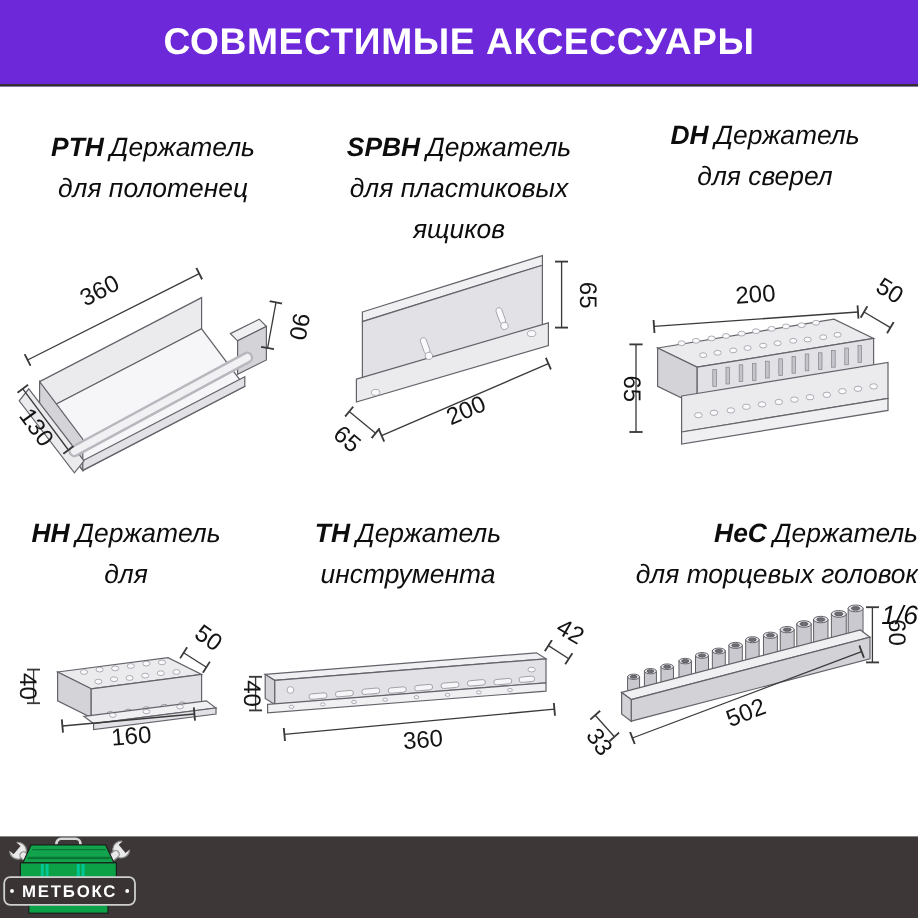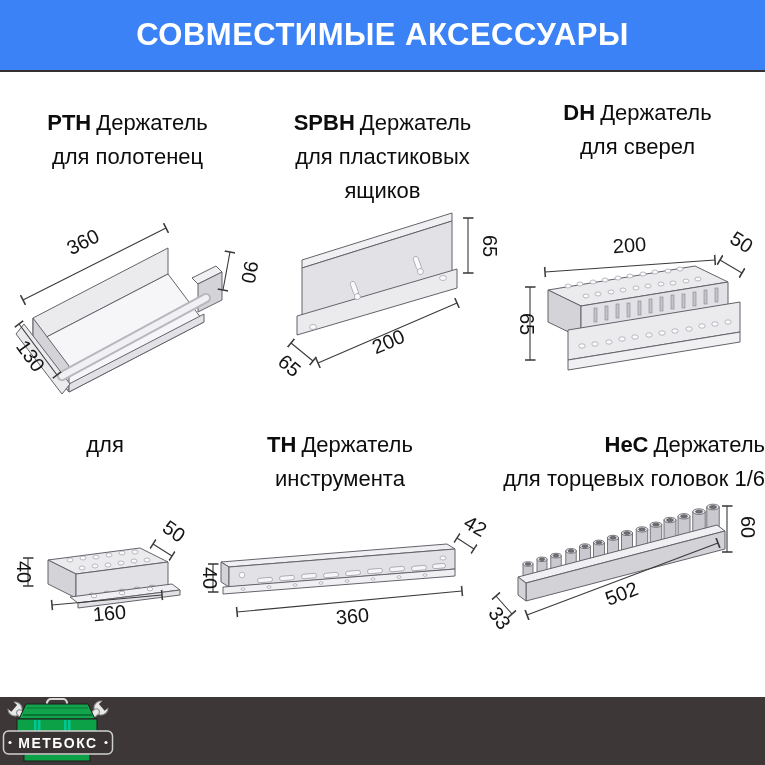--- a/index.html
+++ b/index.html
@@ -1,23 +1,23 @@
 <!DOCTYPE html>
 <html><head>
 <meta charset="utf-8">
 <style>
   html,body{margin:0;padding:0;}
   body{width:765px;height:765px;position:relative;background:#ffffff;
        font-family:"Liberation Sans",sans-serif;overflow:hidden;}
-  .hdr{position:absolute;left:0;top:0;width:765px;height:72px;background:#3b82f6;
+  .hdr{position:absolute;left:0;top:0;width:765px;height:72px;background:#6d28d9;
        display:flex;align-items:center;justify-content:center;border-bottom:2px solid #343030;box-sizing:border-box;}
   .hdr h1{margin:0;color:#ffffff;font-size:31px;font-weight:700;letter-spacing:.5px;}
   .ptitle{position:absolute;text-align:center;font-size:22px;line-height:34px;color:#0d0d0d;}
   .ptitle b{font-weight:700;margin-right:5px;}
-  .tline{display:block;}
+  .tline{display:block;font-style:italic;}
   svg{position:absolute;overflow:visible;}
   .dim{font-family:"Liberation Sans",sans-serif;font-size:20px;fill:#141414;text-anchor:middle;}
   .dl{stroke:#3a3a3a;stroke-width:1.1;fill:none;}
   .sh{stroke:#63636a;stroke-width:1;}
   .f1{fill:#f0f0f3;} .f2{fill:#e2e2e6;} .f3{fill:#d3d3d8;} .f4{fill:#ebebee;} .f5{fill:#f6f6f8;}
   .hole{fill:#fafafc;stroke:#90909a;stroke-width:.6;}
   .ftr{position:absolute;left:0;top:697px;width:765px;height:68px;background:#3d3737;}
   .logo-txt{font-family:"Liberation Sans",sans-serif;font-size:14px;font-weight:700;fill:#ffffff;
             letter-spacing:1.5px;text-anchor:middle;}
 </style>
@@ -37,20 +37,21 @@
   <span class="tline"><b>SPBH</b><span>Держатель</span></span>
   <span class="tline">для пластиковых</span>
   <span class="tline">ящиков</span>
 </div>
 <div class="ptitle" style="left:510px;top:96px;width:255px;">
   <span class="tline"><b>DH</b><span>Держатель</span></span>
   <span class="tline">для сверел</span>
   <span class="tline"></span>
 </div>
 <div class="ptitle" style="left:0;top:428px;width:210px;">
+  <span class="tline"><b>HH</b><span>Держатель</span></span>
   <span class="tline">для</span>
 </div>
 <div class="ptitle" style="left:255px;top:428px;width:170px;">
   <span class="tline"><b>TH</b><span>Держатель</span></span>
   <span class="tline">инструмента</span>
   <span class="tline"></span>
 </div>
 <div class="ptitle" style="left:497px;top:428px;width:268px;text-align:right;">
   <span class="tline"><b>HeC</b><span>Держатель</span></span>
   <span class="tline">для торцевых головок 1/6</span>

